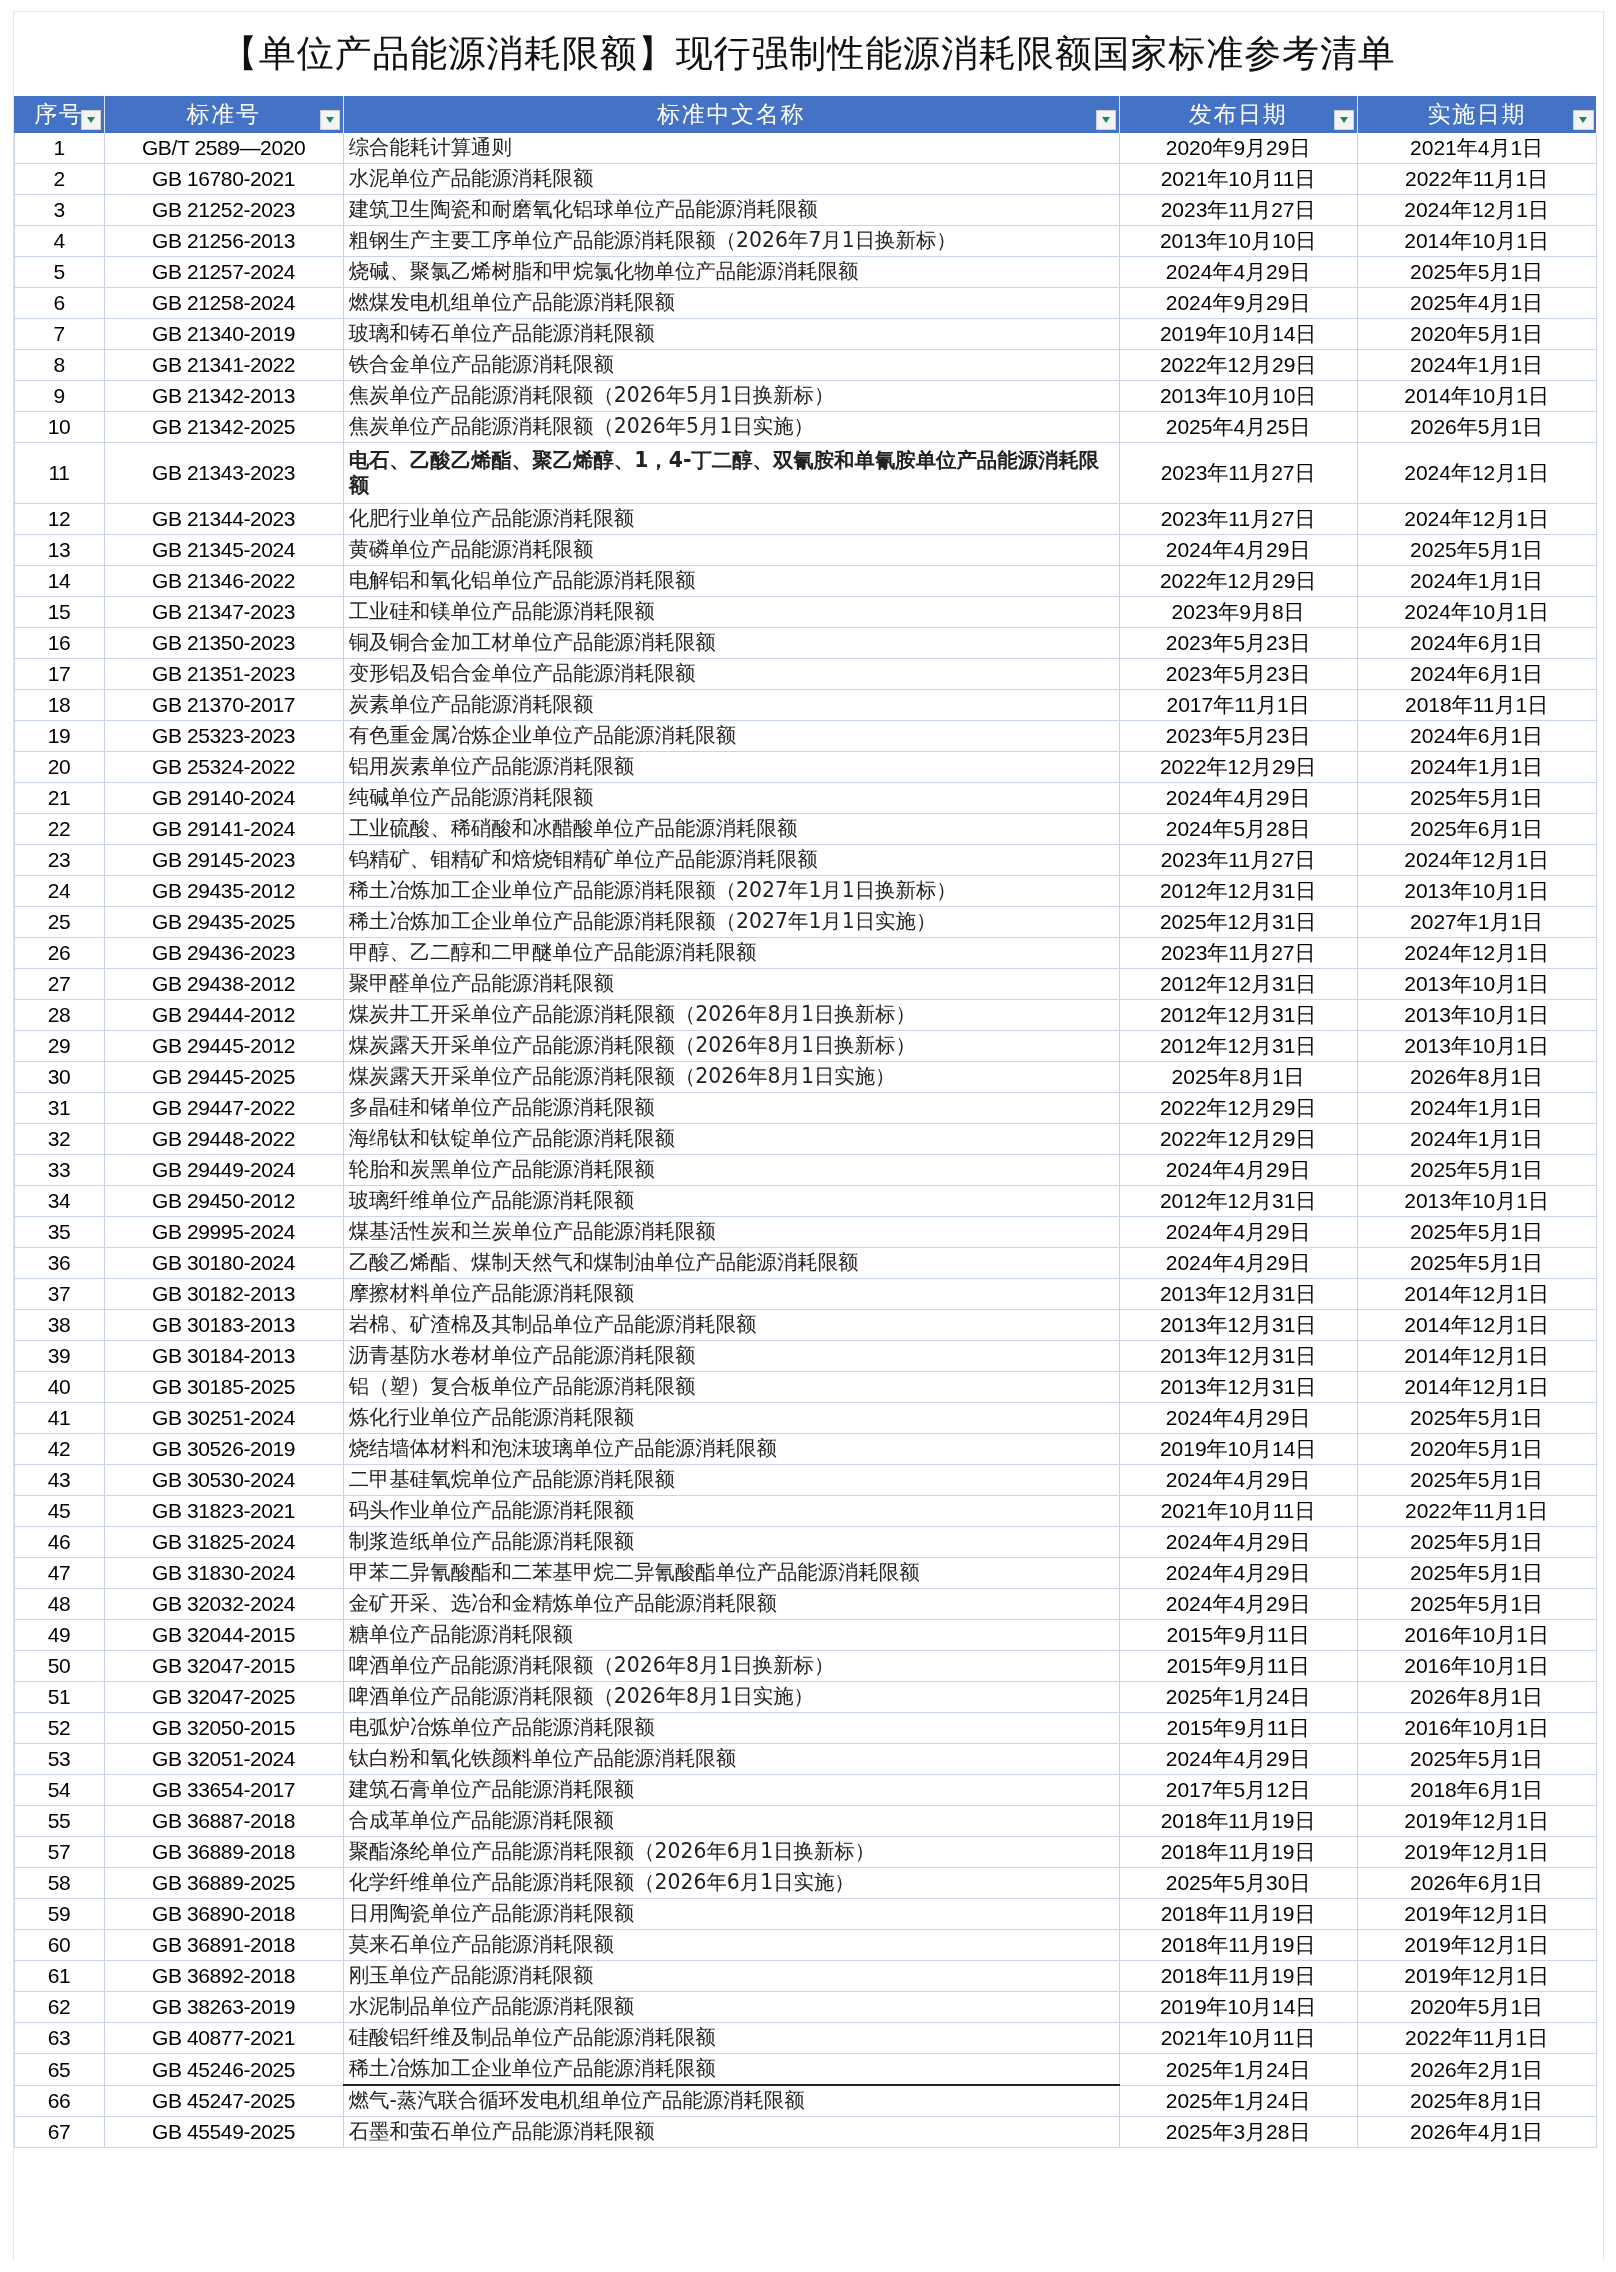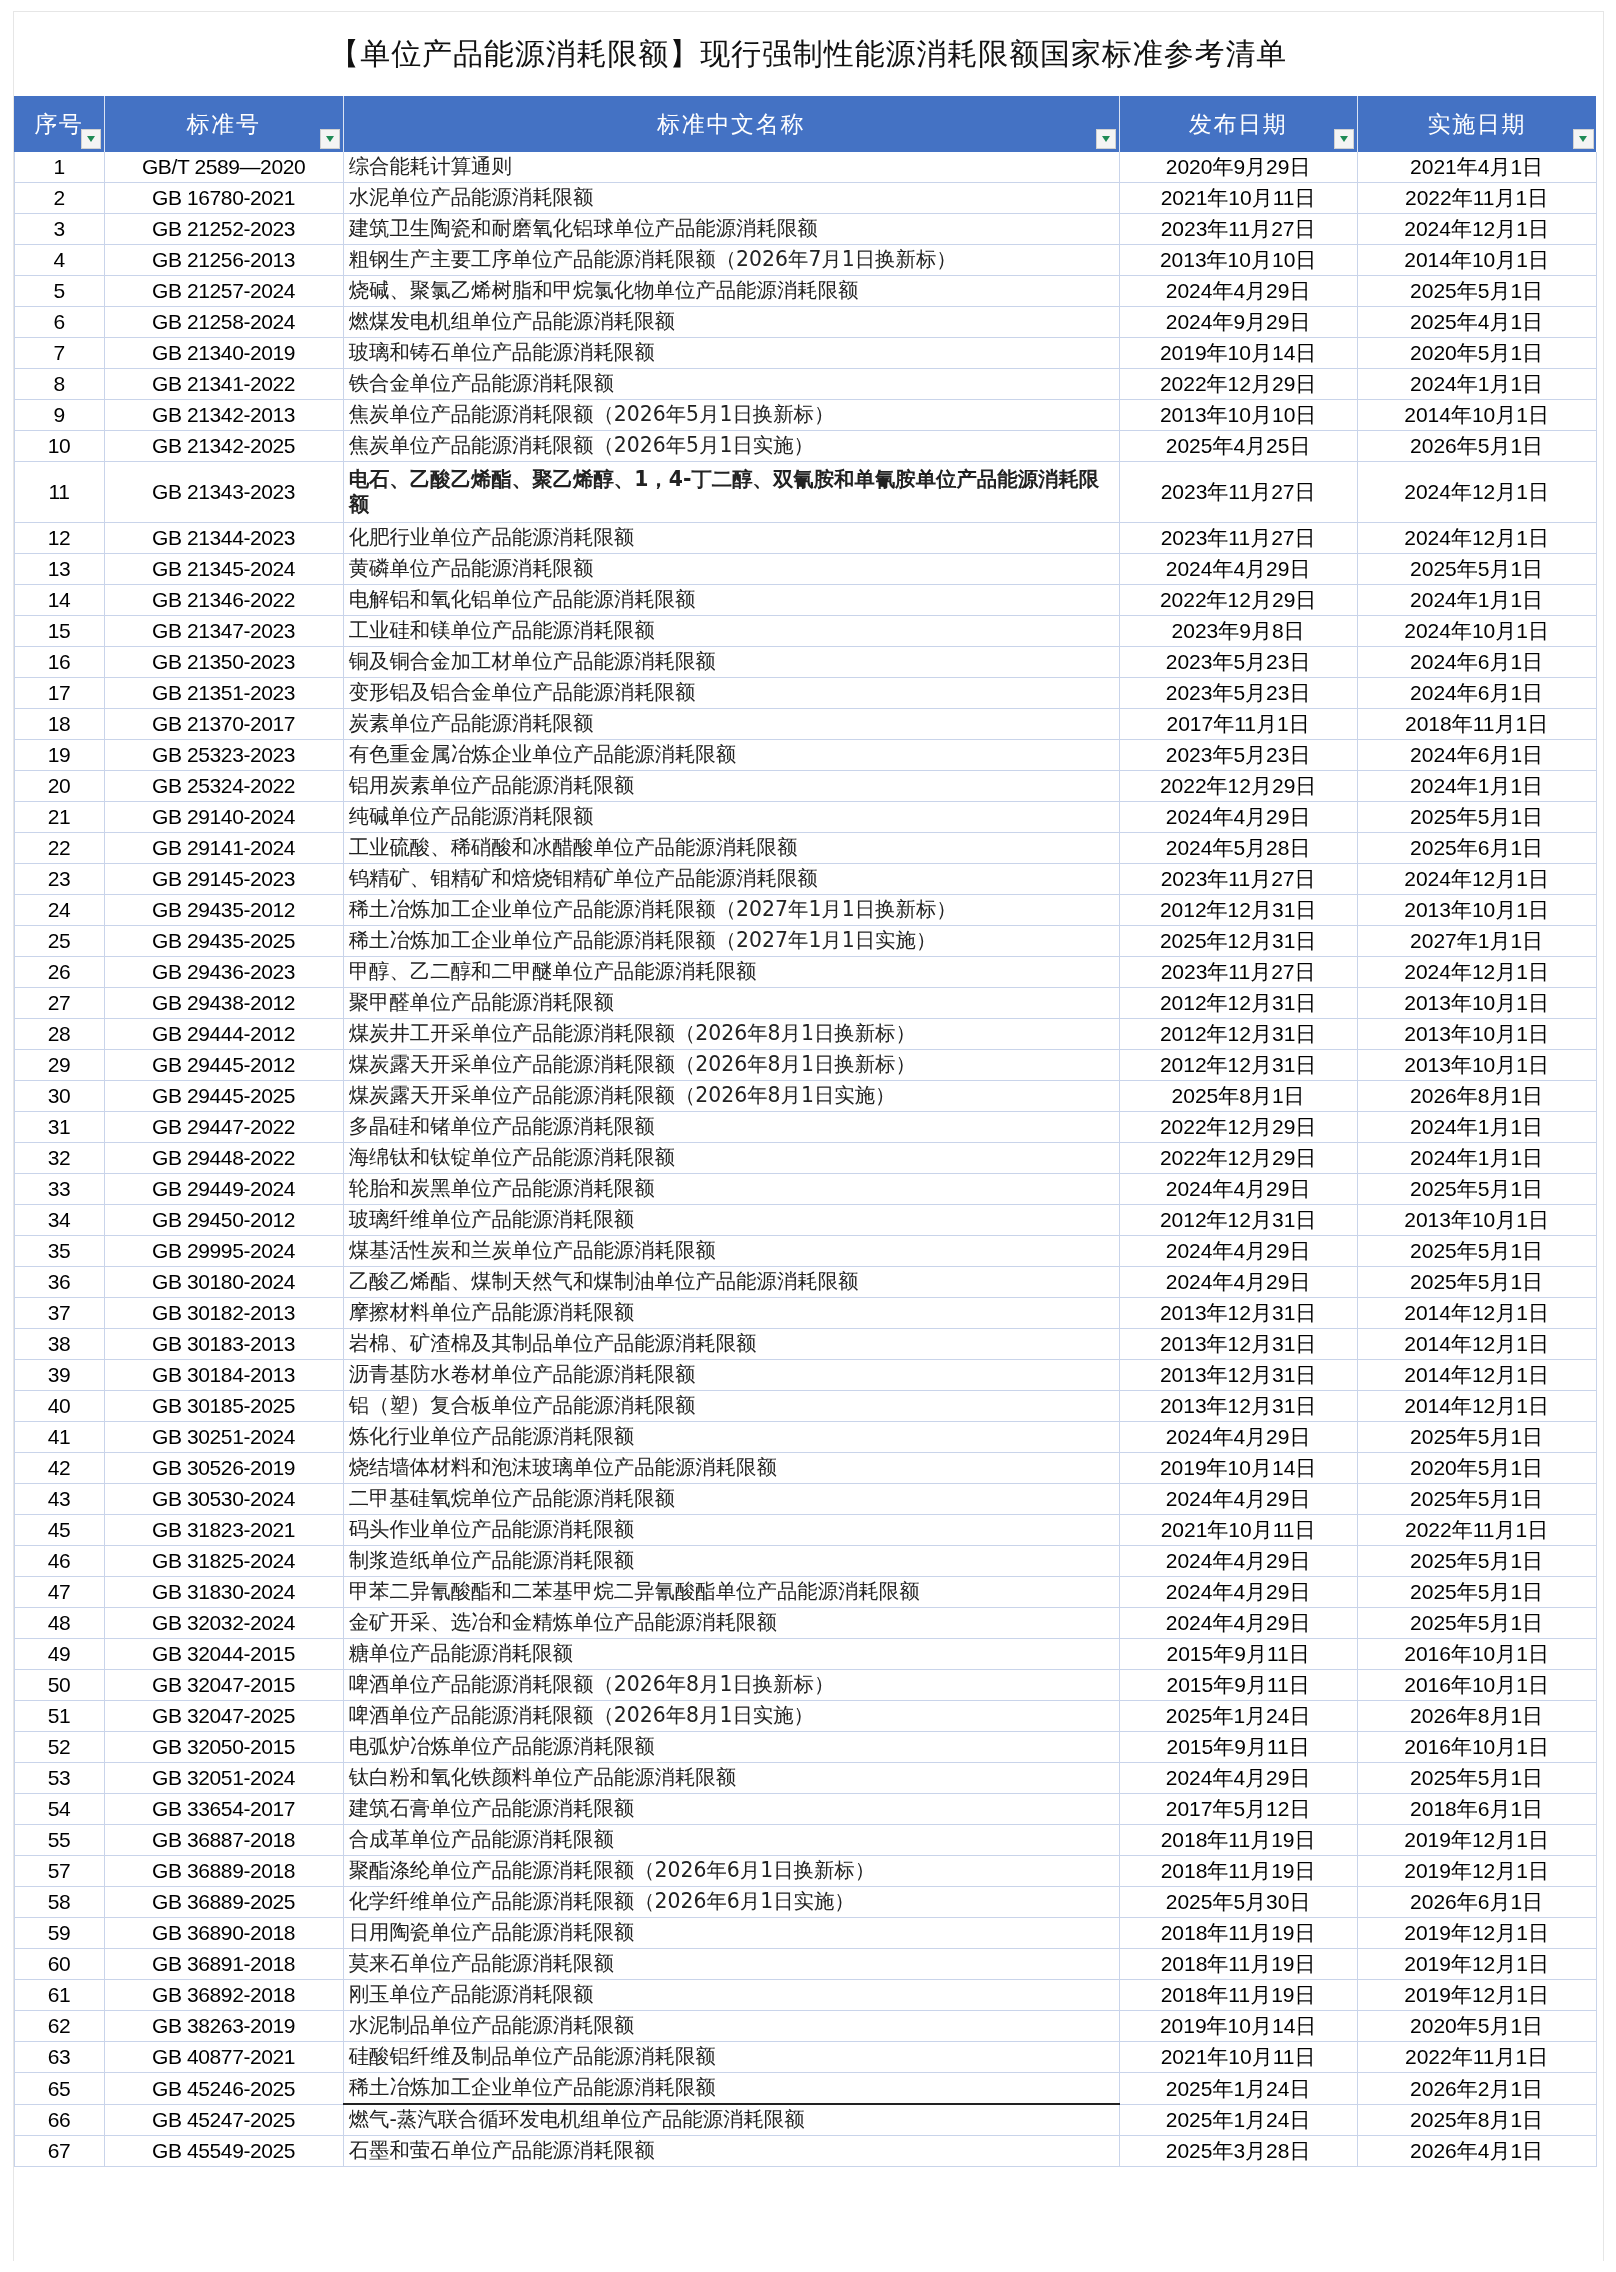--- a/index.html
+++ b/index.html
@@ -2,25 +2,25 @@
 <html style="font-size:13.6px"><head>
 <meta charset="utf-8">
 <style>
   html, body { margin: 0; padding: 0; background: #ffffff; }
   body { width: 1616px; height: 2273px; position: relative; overflow: hidden;
          font-family: "Liberation Sans", "DejaVu Sans", sans-serif; color: #000; }
   .sheet { position: absolute; left: 12.8px; top: 11px; width: 1591px; height: 2250px;
            border-top: 0.9px solid #e6e6e6; border-left: 0.9px solid #e6e6e6; border-right: 0.9px solid #e6e6e6; box-sizing: border-box; }
   .title { position: absolute; left: 12.8px; top: 12px; width: 1591px; height: 84px;
            display: flex; align-items: center; justify-content: center;
-           font-family: "DejaVu Serif", "Liberation Serif", serif; font-size: 30px; letter-spacing: 0.9px; color: #111; }
+           font-family: "DejaVu Serif", "Liberation Serif", serif; font-size: 37px; letter-spacing: 0.9px; color: #111; }
   table { position: absolute; left: 13.6px; top: 96px; border-collapse: collapse; table-layout: fixed; width: 1582px; }
   col.c-idx { width: 90px; } col.c-code { width: 239px; } col.c-name { width: 776px; }
   col.c-pub { width: 238px; } col.c-impl { width: 239px; }
-  thead th { background: #4472C4; color: #ffffff; height: 56px; font-weight: normal;
+  thead th { background: #4472C4; color: #ffffff; height: 37px; font-weight: normal;
              font-family: Liberation Mono, monospace; font-size: 23px;
              border-right: 1.7px solid #dbe3f3; position: relative; padding: 0; text-align: center; letter-spacing: 1.7px; }
   thead th:last-child { border-right: none; }
   .filter-btn { position: absolute; right: 2.6px; bottom: 2.6px; width: 20.4px; height: 20.4px; background: #f4f4f4;
                 border: 0.9px solid #d0d0d0; box-sizing: border-box; display: flex; align-items: center; justify-content: center; }
   .filter-btn .tri { width: 0; height: 0; border-left: 4.3px solid transparent; border-right: 4.3px solid transparent; border-top: 6px solid #1e8a55; }
   tbody td { height: 30px; border-bottom: 1.7px solid #c9d4ea; border-right: 1.7px solid #c9d4ea; padding: 0;
              font-size: 21px; line-height: 25.5px; white-space: nowrap; overflow: hidden; }
   tbody td:first-child { border-left: 1.7px solid #c9d4ea; }
   tbody tr.tall td { height: 60px; }

